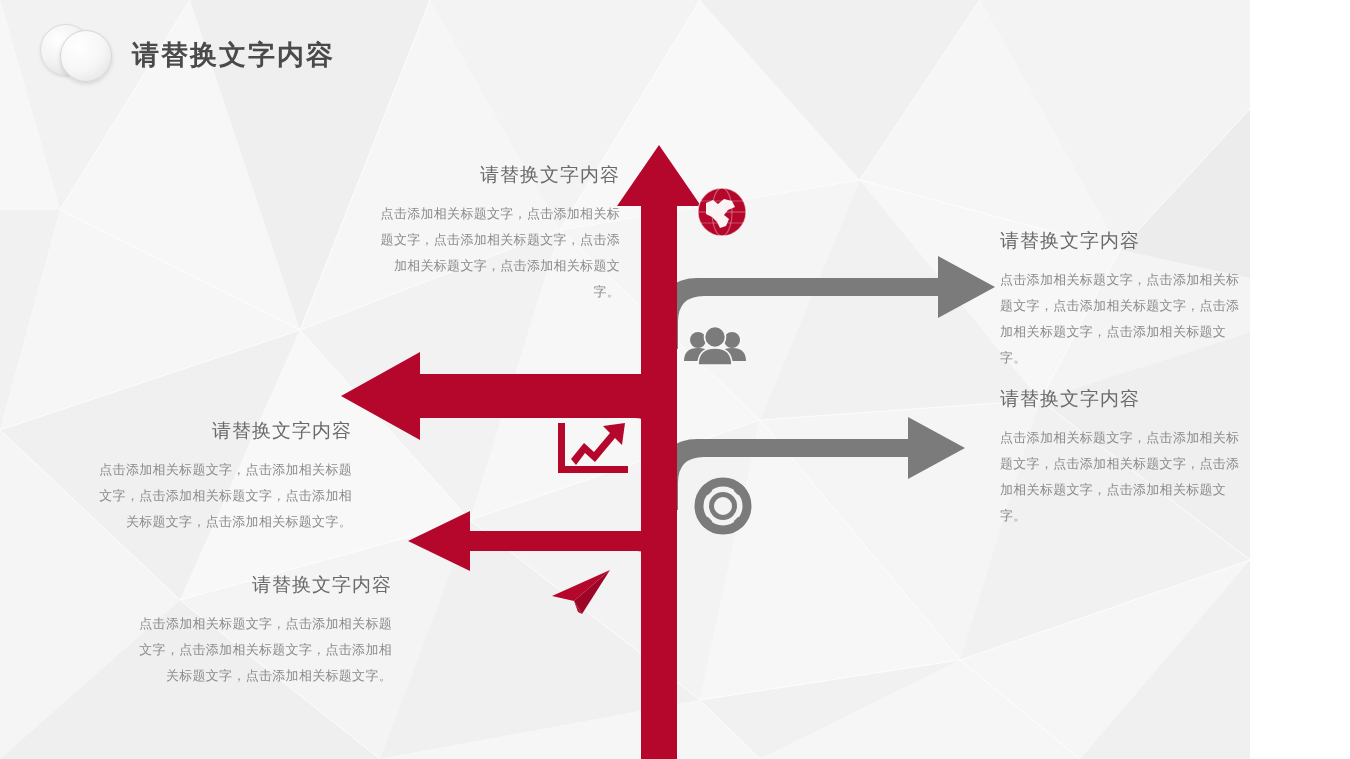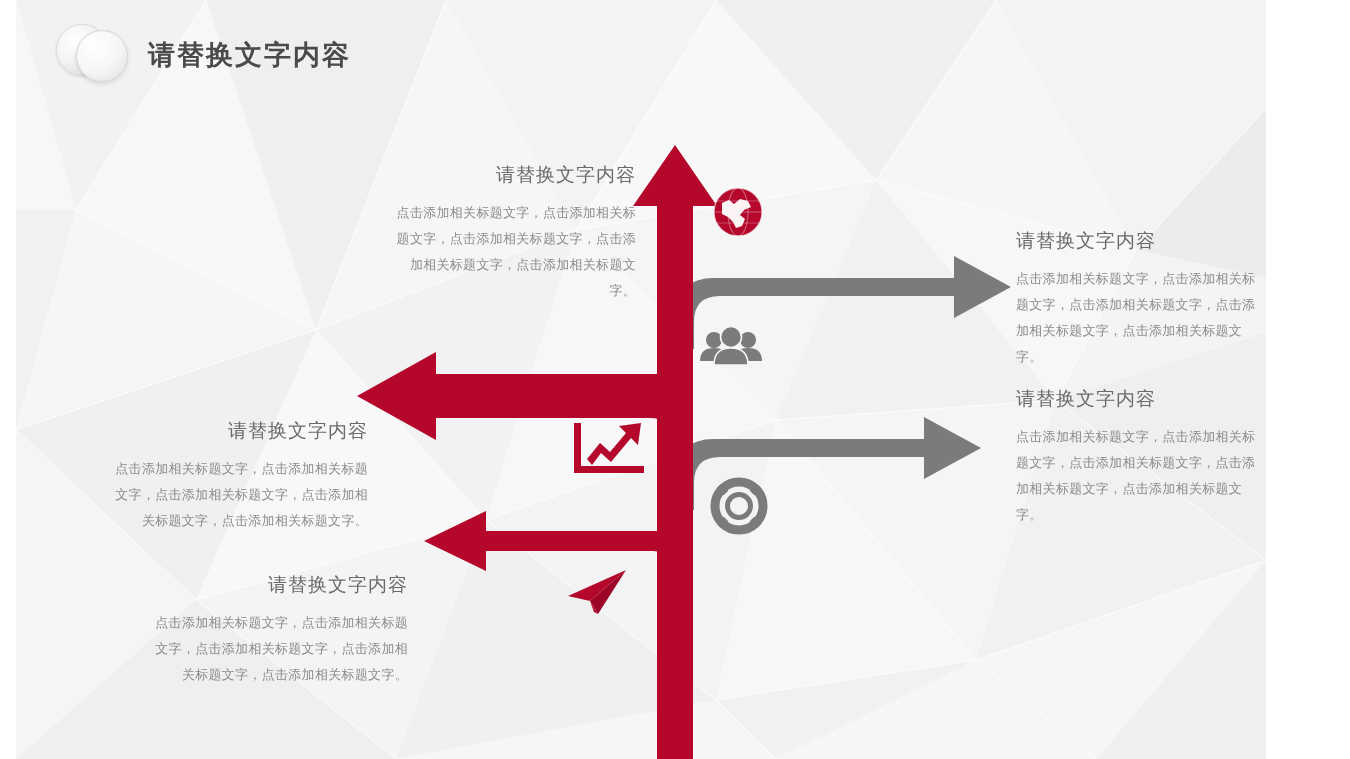--- a/index.html
+++ b/index.html
@@ -7,22 +7,21 @@
     margin: 0;
     padding: 0;
     background: #ffffff;
   }
   #slide {
     position: relative;
     width: 1250px;
     height: 759px;
     overflow: hidden;
     background: #fafafa;
-    font-family: Liberation Mono, monospace;
-    margin-left: 16px;
+    font-family: Liberation Serif, serif;
   }
   #bg-poly {
     position: absolute;
     inset: 0;
     width: 1350px;
     height: 759px;
     z-index: 0;
   }
 
   

